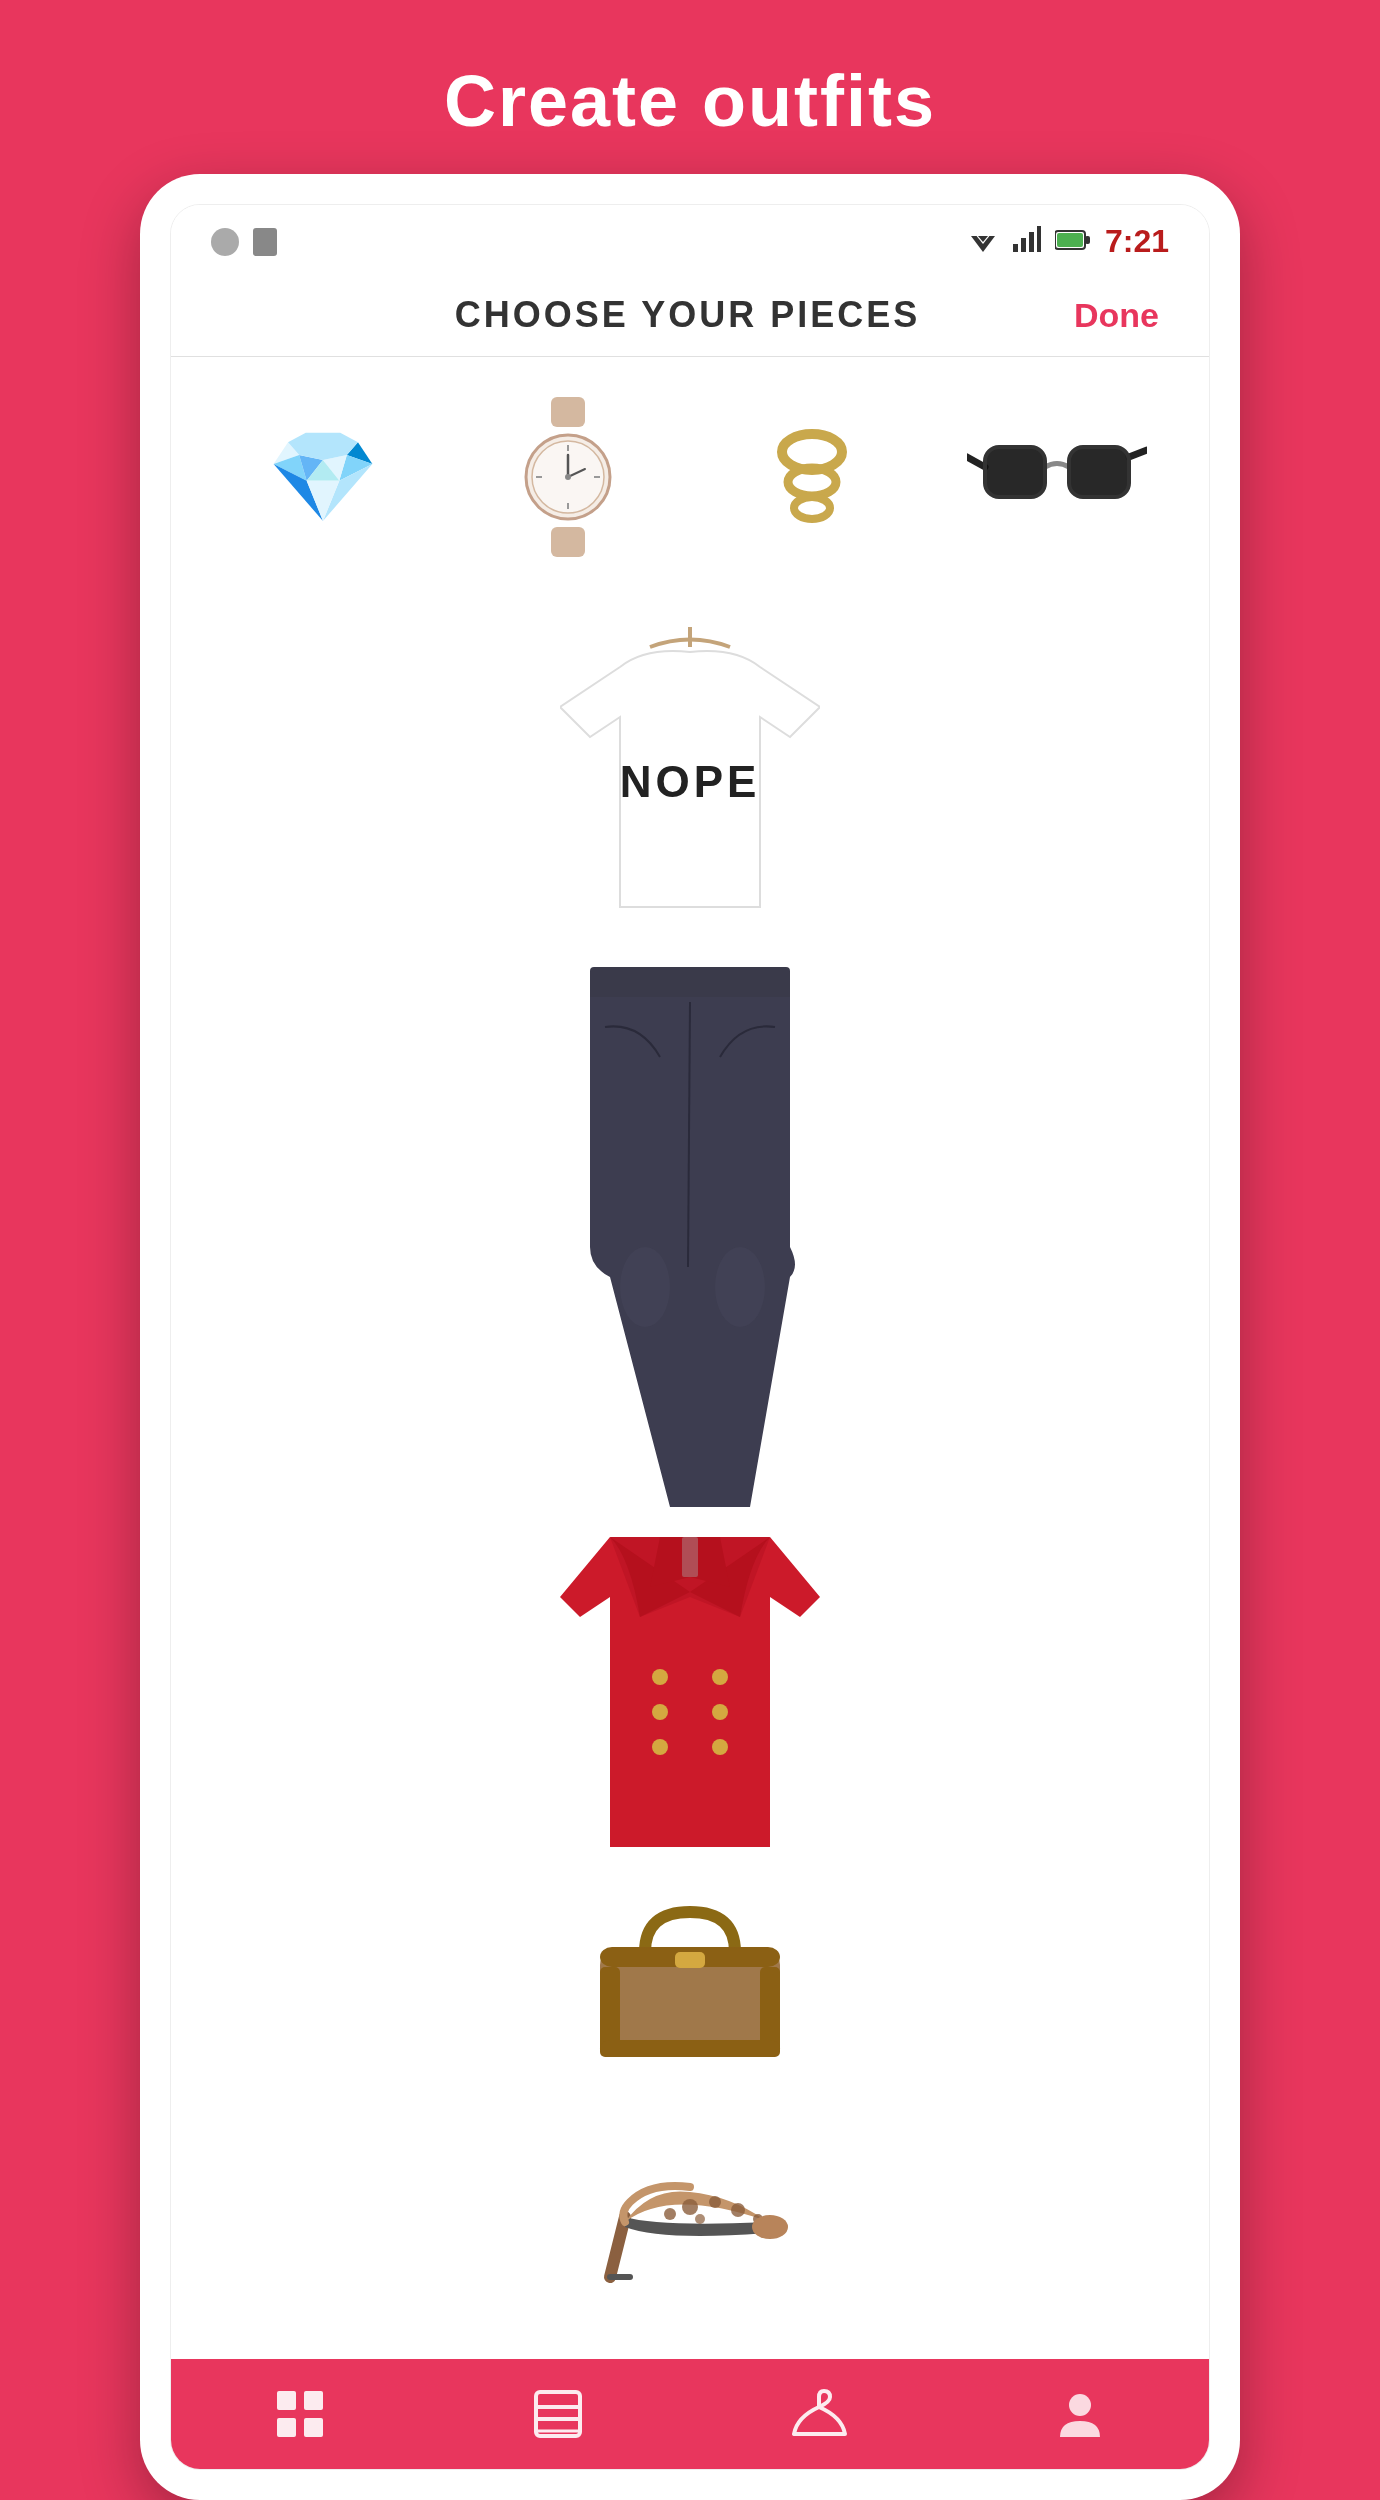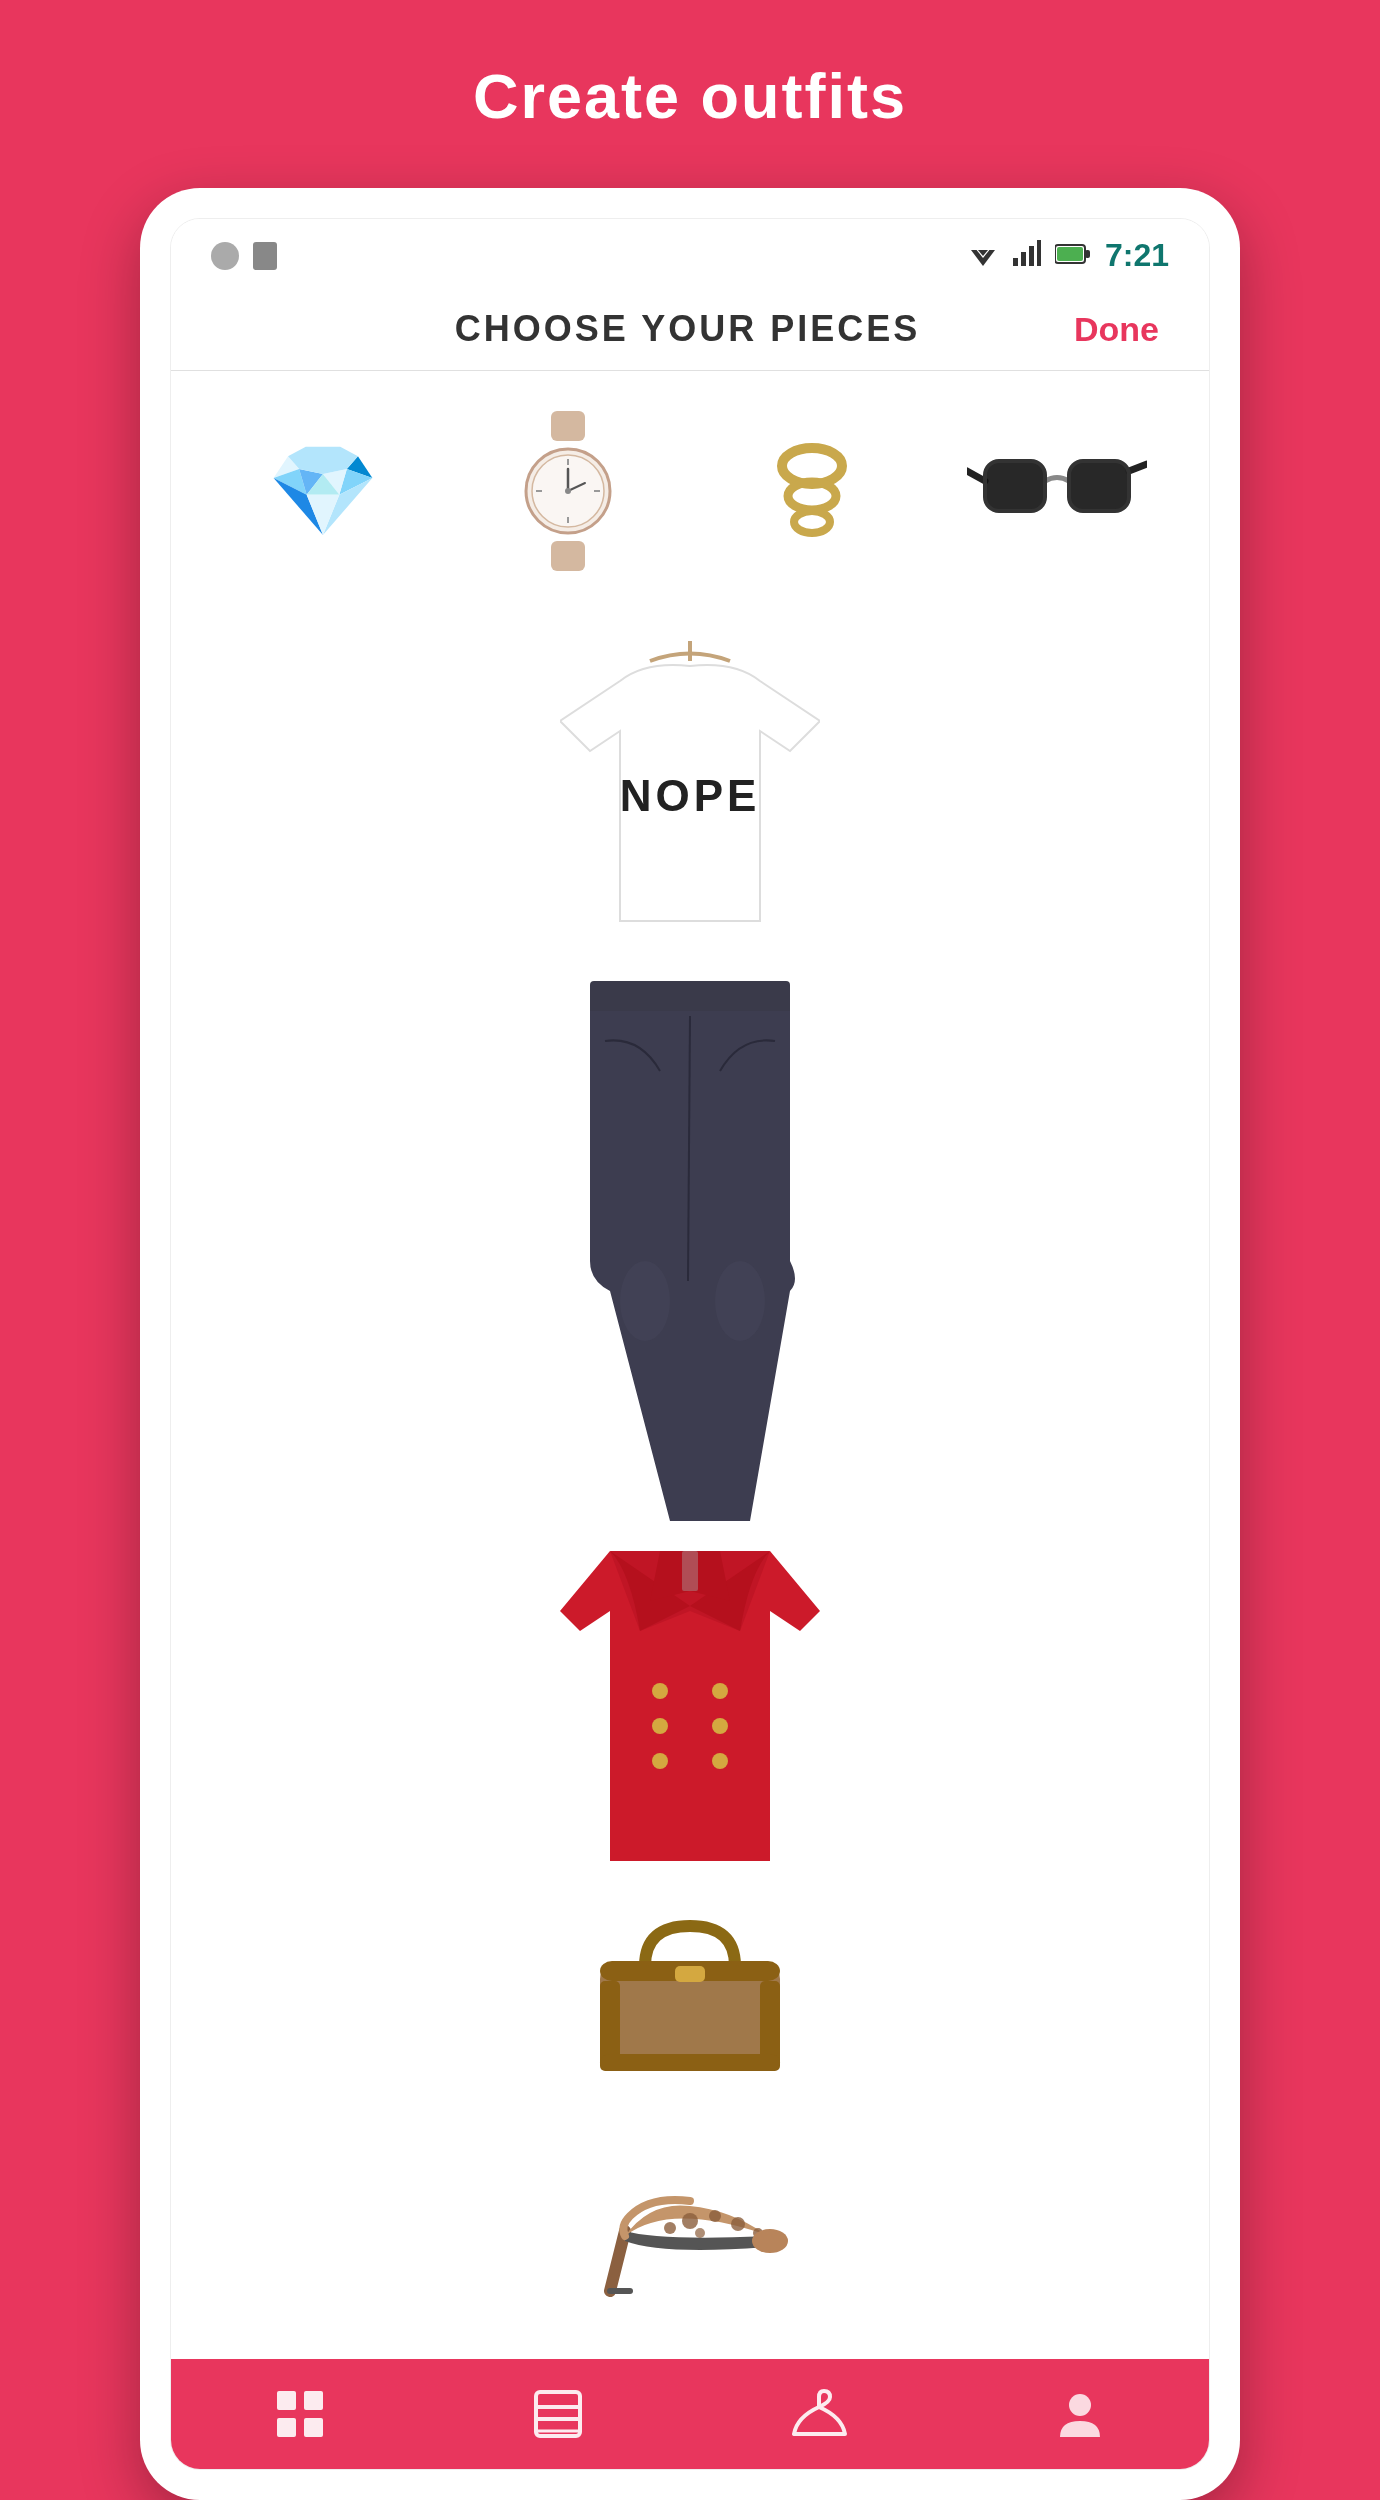--- a/index.html
+++ b/index.html
@@ -9,24 +9,24 @@
       background-color: #e8365d;
       display: flex;
       flex-direction: column;
       align-items: center;
       font-family: 'Arial', sans-serif;
       overflow: hidden;
     }
 
     .page-title {
       color: white;
-      font-size: 63px;
+      font-size: 72px;
       font-weight: 800;
       margin-top: 60px;
-      margin-bottom: 56px;
+      margin-bottom: 32px;
       letter-spacing: 2px;
     }
 
     .phone-wrapper {
       background: white;
       border-radius: 60px;
       padding: 30px;
       box-shadow: 0 20px 60px rgba(0,0,0,0.3);
       width: 1100px;
       flex: 1;
@@ -67,21 +67,21 @@
       width: 24px;
       height: 28px;
       background: #888;
       border-radius: 3px;
     }
     .status-right {
       display: flex;
       align-items: flex-start;
       gap: 14px;
       font-size: 32px;
-      color: #0f766e;
+      color: #b91c1c;
       font-weight: bold;
     }
     .time-text { font-size: 32px; font-weight: bold; }
 
     
     .header-bar {
       display: flex;
       justify-content: space-between;
       align-items: center;
       padding: 20px 50px;

